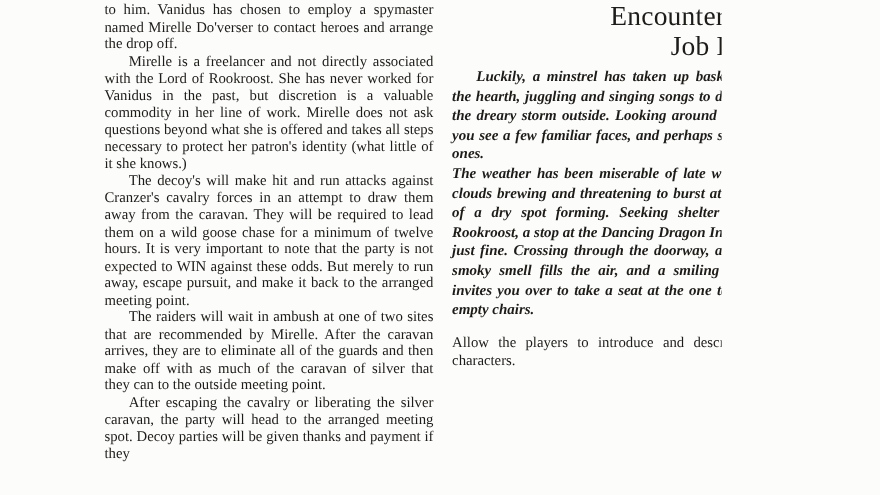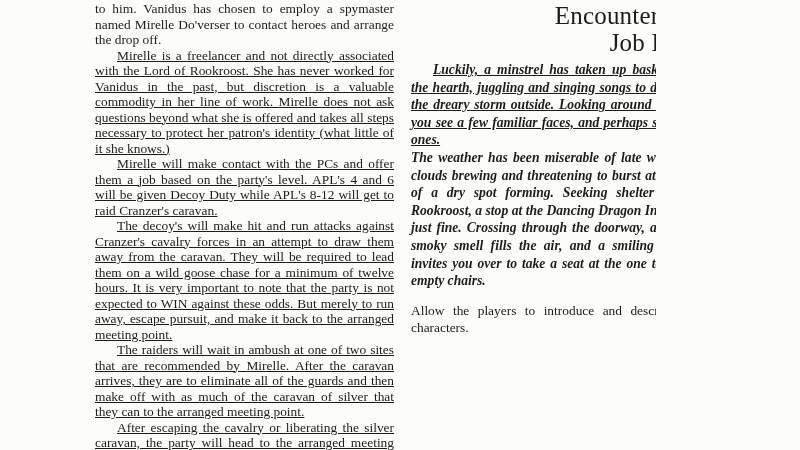--- a/index.html
+++ b/index.html
@@ -47,21 +47,20 @@
     line-height: 17.6px;
   }
   .readaloud {
     font-size: 13.6px;
     line-height: 17.6px;
     font-weight: bold;
     font-style: italic;
   }
   .indent {
     text-indent: 22px;
-    text-decoration: underline;
   }
   .gap {
     margin-top: 12px !important;
   }
   .heading {
     margin: 0 0 5px 0;
     padding-top: 2px;
     font-size: 25px;
     line-height: 27px;
     font-weight: normal;
@@ -73,23 +72,22 @@
   }
 </style>
 </head>
 <body>
 
 <div class="page">
 
   <div class="col col-left">
       <p class="bodytext">to him. Vanidus has chosen to employ a spymaster named Mirelle Do'verser to contact heroes and arrange the drop off.</p>
       <p class="bodytext indent">Mirelle is a freelancer and not directly associated with the Lord of Rookroost. She has never worked for Vanidus in the past, but discretion is a valuable commodity in her line of work. Mirelle does not ask questions beyond what she is offered and takes all steps necessary to protect her patron's identity (what little of it she knows.)</p>
-      <p class="bodytext indent">Mirelle will make contact with the PCs and offer them a job based on the party's level. APL's 4 and 6 will be given Decoy Duty while APL's 8-12 will get to raid Cranzer's caravan.</p>
       <p class="bodytext indent">The decoy's will make hit and run attacks against Cranzer's cavalry forces in an attempt to draw them away from the caravan. They will be required to lead them on a wild goose chase for a minimum of twelve hours. It is very important to note that the party is not expected to WIN against these odds. But merely to run away, escape pursuit, and make it back to the arranged meeting point.</p>
-      <p class="bodytext indent">The raiders will wait in ambush at one of two sites that are recommended by Mirelle. After the caravan arrives, they are to eliminate all of the guards and then make off with as much of the caravan of silver that they can to the arranged meeting point.</p>
+      <p class="bodytext indent">The raiders will wait in ambush at one of two sites that are recommended by Mirelle. After the caravan arrives, they are to eliminate all of the guards and then make off with as much of the caravan of silver that they can to the outside meeting point.</p>
       <p class="bodytext indent">After escaping the cavalry or liberating the silver caravan, the party will head to the arranged meeting spot. Decoy parties will be given thanks and payment if they</p>
     </div>
 
   <div class="col col-right">
     <h1 class="heading">
       <span class="hline">Encounter One</span>
       <span class="hline">Job Hilda</span>
     </h1>
     <div>
         <p class="readaloud indent">Luckily, a minstrel has taken up basking near the hearth, juggling and singing songs to drown out the dreary storm outside. Looking around the room you see a few familiar faces, and perhaps some new ones.</p>

